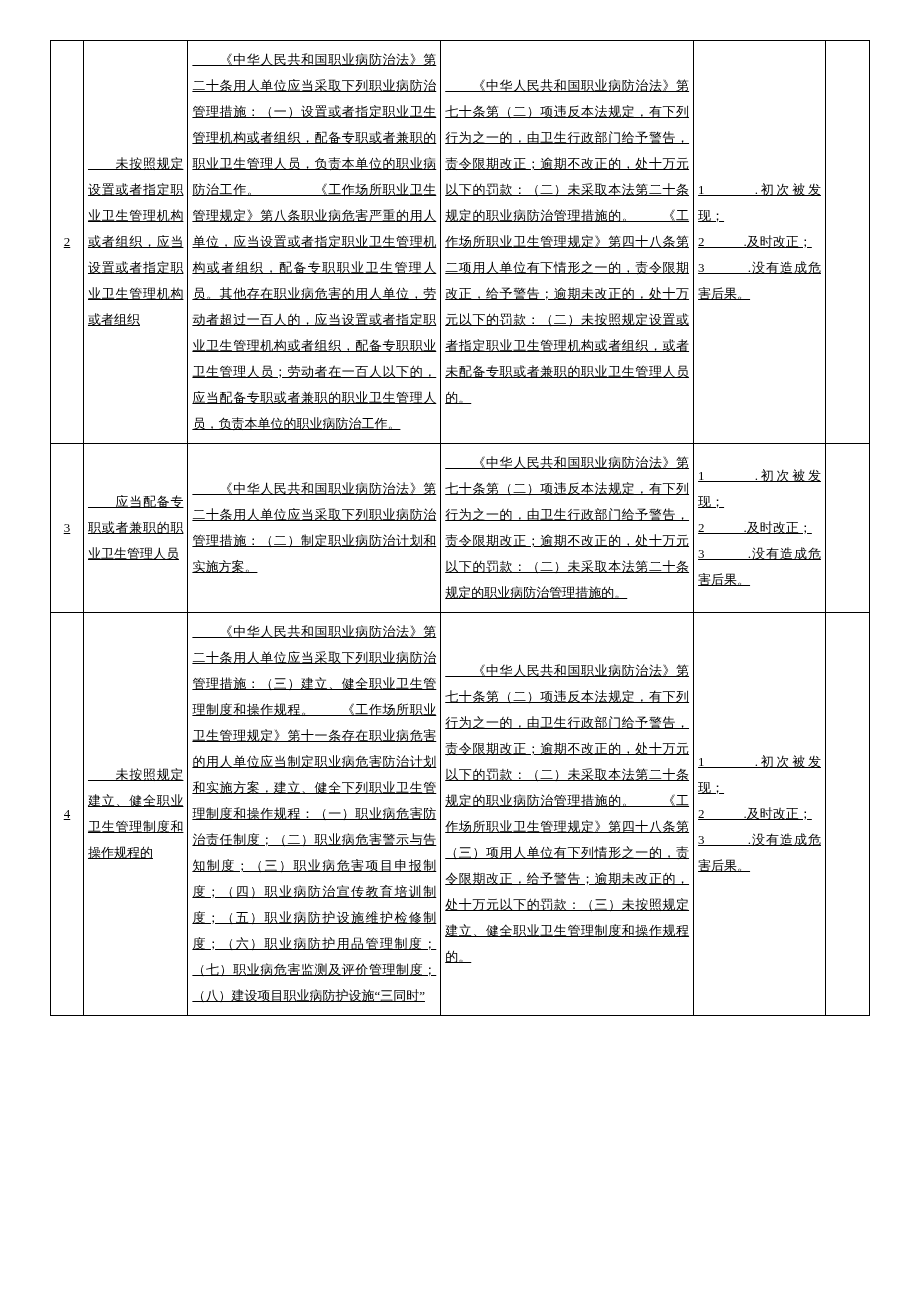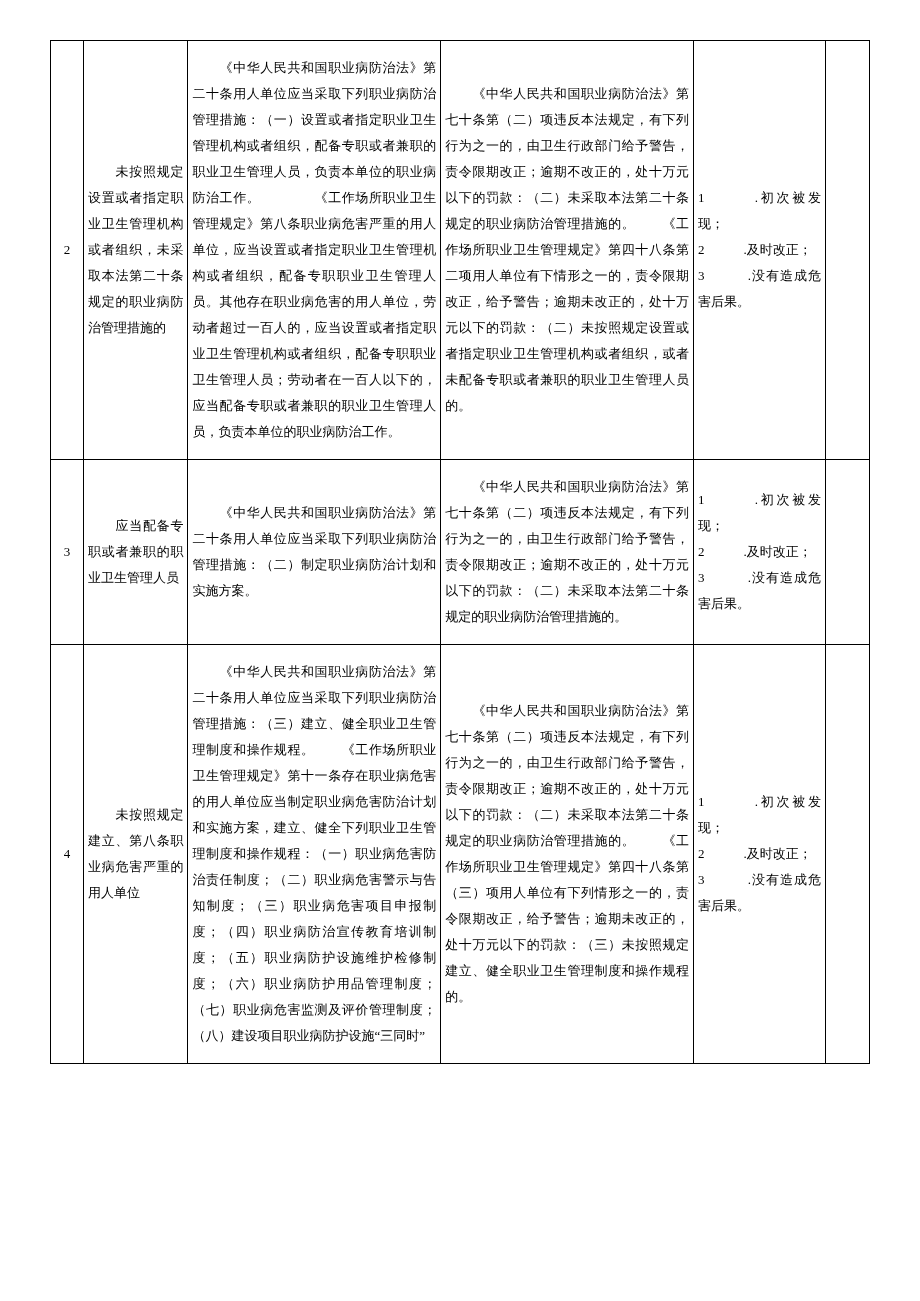--- a/index.html
+++ b/index.html
@@ -12,26 +12,27 @@
     width: 920px;
     box-sizing: border-box;
   }
   table {
     border-collapse: collapse;
     width: 100%;
     table-layout: fixed;
   }
   td {
     border: 1px solid #000;
-    padding: 14px 4px;
+    padding: 6px 4px;
     vertical-align: middle;
     line-height: 2.0;
     text-align: justify;
     text-justify: inter-ideograph;
     word-break: break-all;
+    text-decoration: underline;
   }
   td.idx {
     text-align: center;
     width: 28px;
   }
   col.c0 { width: 30px; }
   col.c1 { width: 95px; }
   col.c2 { width: 230px; }
   col.c3 { width: 230px; }
   col.c4 { width: 120px; }
@@ -45,41 +46,41 @@
     <col class="c0">
       <col class="c1">
       <col class="c2">
       <col class="c3">
       <col class="c4">
       <col class="c5">
   </colgroup>
   <tbody>
     <tr>
       <td class="idx">2</td>
-      <td>　　未按照规定设置或者指定职业卫生管理机构或者组织，未采取本法第二十条规定的职业病防治管理措施的</td>
+      <td>　　未按照规定设置或者指定职业卫生管理机构或者组织，应当设置或者指定职业卫生管理机构或者组织</td>
       <td>　　《中华人民共和国职业病防治法》第二十条用人单位应当采取下列职业病防治管理措施：（一）设置或者指定职业卫生管理机构或者组织，配备专职或者兼职的职业卫生管理人员，负责本单位的职业病防治工作。　　　　《工作场所职业卫生管理规定》第八条职业病危害严重的用人单位，应当设置或者指定职业卫生管理机构或者组织，配备专职职业卫生管理人员。其他存在职业病危害的用人单位，劳动者超过一百人的，应当设置或者指定职业卫生管理机构或者组织，配备专职职业卫生管理人员；劳动者在一百人以下的，应当配备专职或者兼职的职业卫生管理人员，负责本单位的职业病防治工作。</td>
       <td>　　《中华人民共和国职业病防治法》第七十条第（二）项违反本法规定，有下列行为之一的，由卫生行政部门给予警告，责令限期改正；逾期不改正的，处十万元以下的罚款：（二）未采取本法第二十条规定的职业病防治管理措施的。　　《工作场所职业卫生管理规定》第四十八条第二项用人单位有下情形之一的，责令限期改正，给予警告；逾期未改正的，处十万元以下的罚款：（二）未按照规定设置或者指定职业卫生管理机构或者组织，或者未配备专职或者兼职的职业卫生管理人员的。</td>
       <td style="white-space: pre-wrap;">1　　　.初次被发现；
 2　　　.及时改正；
 3　　　.没有造成危害后果。</td>
       <td></td>
     </tr>
     <tr>
       <td class="idx">3</td>
       <td>　　应当配备专职或者兼职的职业卫生管理人员</td>
       <td>　　《中华人民共和国职业病防治法》第二十条用人单位应当采取下列职业病防治管理措施：（二）制定职业病防治计划和实施方案。</td>
       <td>　　《中华人民共和国职业病防治法》第七十条第（二）项违反本法规定，有下列行为之一的，由卫生行政部门给予警告，责令限期改正；逾期不改正的，处十万元以下的罚款：（二）未采取本法第二十条规定的职业病防治管理措施的。</td>
       <td style="white-space: pre-wrap;">1　　　.初次被发现；
 2　　　.及时改正；
 3　　　.没有造成危害后果。</td>
       <td></td>
     </tr>
     <tr>
       <td class="idx">4</td>
-      <td>　　未按照规定建立、第八条职业病危害严重的用人单位</td>
+      <td>　　未按照规定建立、健全职业卫生管理制度和操作规程的</td>
       <td>　　《中华人民共和国职业病防治法》第二十条用人单位应当采取下列职业病防治管理措施：（三）建立、健全职业卫生管理制度和操作规程。　　《工作场所职业卫生管理规定》第十一条存在职业病危害的用人单位应当制定职业病危害防治计划和实施方案，建立、健全下列职业卫生管理制度和操作规程：（一）职业病危害防治责任制度；（二）职业病危害警示与告知制度；（三）职业病危害项目申报制度；（四）职业病防治宣传教育培训制度；（五）职业病防护设施维护检修制度；（六）职业病防护用品管理制度；（七）职业病危害监测及评价管理制度；（八）建设项目职业病防护设施“三同时”</td>
       <td>　　《中华人民共和国职业病防治法》第七十条第（二）项违反本法规定，有下列行为之一的，由卫生行政部门给予警告，责令限期改正；逾期不改正的，处十万元以下的罚款：（二）未采取本法第二十条规定的职业病防治管理措施的。　　《工作场所职业卫生管理规定》第四十八条第（三）项用人单位有下列情形之一的，责令限期改正，给予警告；逾期未改正的，处十万元以下的罚款：（三）未按照规定建立、健全职业卫生管理制度和操作规程的。</td>
       <td style="white-space: pre-wrap;">1　　　.初次被发现；
 2　　　.及时改正；
 3　　　.没有造成危害后果。</td>
       <td></td>
     </tr>
   </tbody>
 </table>
 

